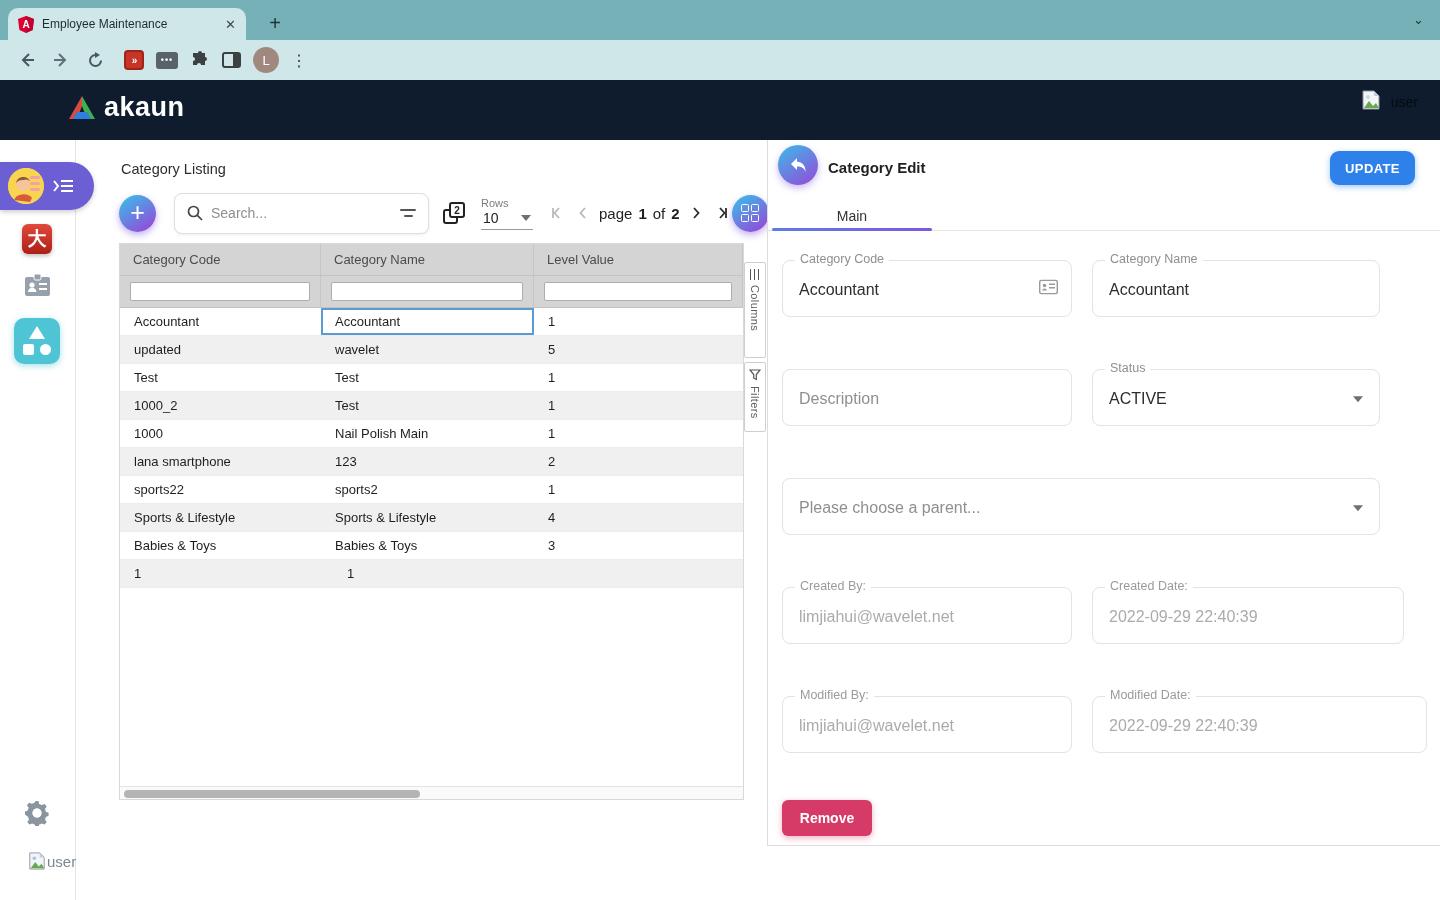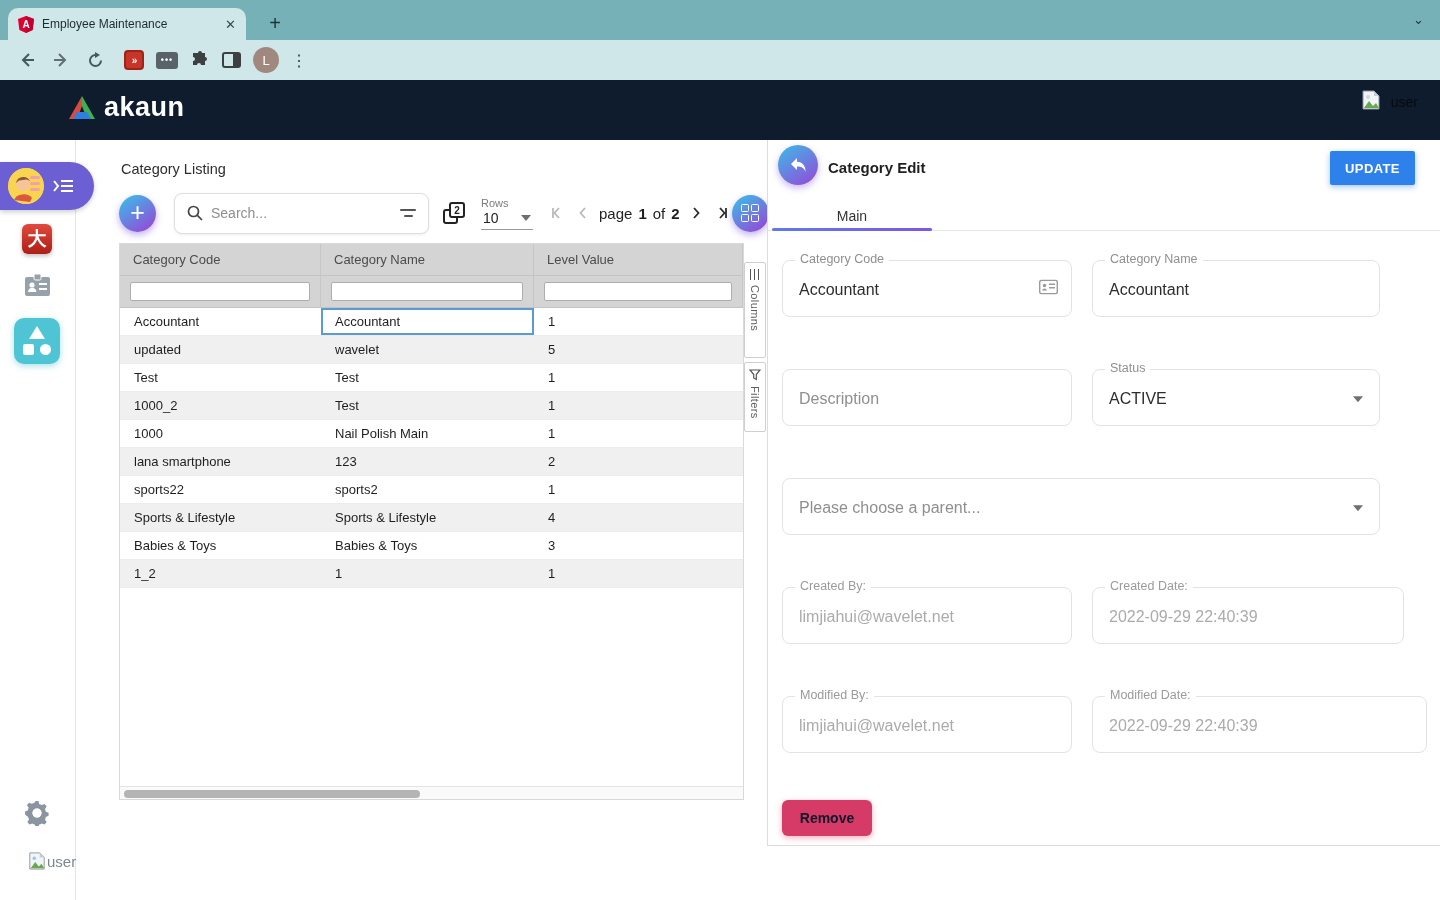--- a/index.html
+++ b/index.html
@@ -120,21 +120,21 @@
   .bars4 { width:11px; height:11px; background:repeating-linear-gradient(90deg,#555 0 1.5px,transparent 1.5px 4px); }
 
   
   .editor { position:absolute; left:767px; top:140px; width:673px; height:706px; background:#fff;
             border-left:1px solid #ddd; border-bottom:1px solid #ddd; }
   .ed-back { position:absolute; left:10px; top:5px; width:40px; height:40px; border-radius:50%;
              background:linear-gradient(145deg,#3fb6e8 5%,#8e52d9 90%); border:none; cursor:pointer;
              display:flex; align-items:center; justify-content:center; box-shadow:0 3px 7px rgba(120,80,220,.4); }
   .ed-title { position:absolute; left:60px; top:19px; font-size:15px; font-weight:bold; color:#1f1f1f; }
   .update-btn { position:absolute; right:25px; top:11px; width:85px; height:34px; background:#2e80ea; color:#fff;
-                border:none; border-radius:2px; font-size:13px; font-weight:bold; letter-spacing:.4px; cursor:pointer;
+                border:none; border-radius:9px; font-size:13px; font-weight:bold; letter-spacing:.4px; cursor:pointer;
                 box-shadow:0 2px 6px rgba(46,128,234,.45); font-family:inherit; }
   .ed-tabs { position:absolute; left:0; top:60px; width:100%; height:31px; border-bottom:1px solid #e6e6e6; }
   .ed-tab { position:absolute; left:4px; top:0; width:160px; height:31px; display:flex; align-items:center;
             justify-content:center; font-size:14px; color:#333; cursor:pointer; }
   .ed-tab-underline { position:absolute; left:4px; top:28px; width:160px; height:3px;
                       background:linear-gradient(90deg,#5f7be8,#7e57e0); border-radius:2px; }
 
   .field { position:absolute; height:57px; border:1px solid #e3e3e3; border-radius:8px; background:#fff; }
   .f-label { position:absolute; top:-9px; left:12px; background:#fff; padding:0 5px; font-size:12.5px; color:#8f8f8f; white-space:nowrap; }
   .f-value { position:absolute; left:16px; top:50%; transform:translateY(-42%); font-size:16px; color:#2d2d2d; white-space:nowrap; }
@@ -146,21 +146,21 @@
              border-left:5px solid transparent; border-right:5px solid transparent; border-top:6px solid #707070; }
   .pos-cc { left:14px; top:120px; width:290px; }
   .pos-cn { left:324px; top:120px; width:288px; }
   .pos-de { left:14px; top:229px; width:290px; }
   .pos-st { left:324px; top:229px; width:288px; }
   .pos-pa { left:14px; top:338px; width:598px; }
   .pos-cb { left:14px; top:447px; width:290px; }
   .pos-cd { left:324px; top:447px; width:312px; }
   .pos-mb { left:14px; top:556px; width:290px; }
   .pos-md { left:324px; top:556px; width:335px; }
-  .remove-btn { position:absolute; left:14px; top:660px; width:90px; height:36px; background:#d63a66; color:#0f172a;
+  .remove-btn { position:absolute; left:14px; top:660px; width:90px; height:36px; background:#d63a66; color:#ffffff;
                 border:none; border-radius:6px; font-size:14px; font-weight:bold; cursor:pointer;
                 box-shadow:0 2px 6px rgba(214,58,102,.4); font-family:inherit; }
 </style>
 </head>
 <body>
 
 <div class="tabstrip">
   <div class="tab">
     <svg width="16" height="17" viewBox="0 0 16 17">
       <polygon points="8,0 16,3 14.6,14 8,17 1.4,14 0,3" fill="#dd0031"></polygon>
@@ -400,21 +400,20 @@
           <div class="tcell c0">Sports &amp; Lifestyle</div>
           <div class="tcell c1">Sports &amp; Lifestyle</div>
           <div class="tcell c2">4</div>
         </div>
         <div class="trow">
           <div class="tcell c0">Babies &amp; Toys</div>
           <div class="tcell c1">Babies &amp; Toys</div>
           <div class="tcell c2">3</div>
         </div>
         <div class="trow alt">
-          <div class="tcell c0">1_2</div>
           <div class="tcell c1">1</div>
           <div class="tcell c2">1</div>
         </div>
       </div>
     <div class="hscroll">
       <div class="hthumb"></div>
     </div>
   </div>
 
   <div class="vtab vtab-col">

